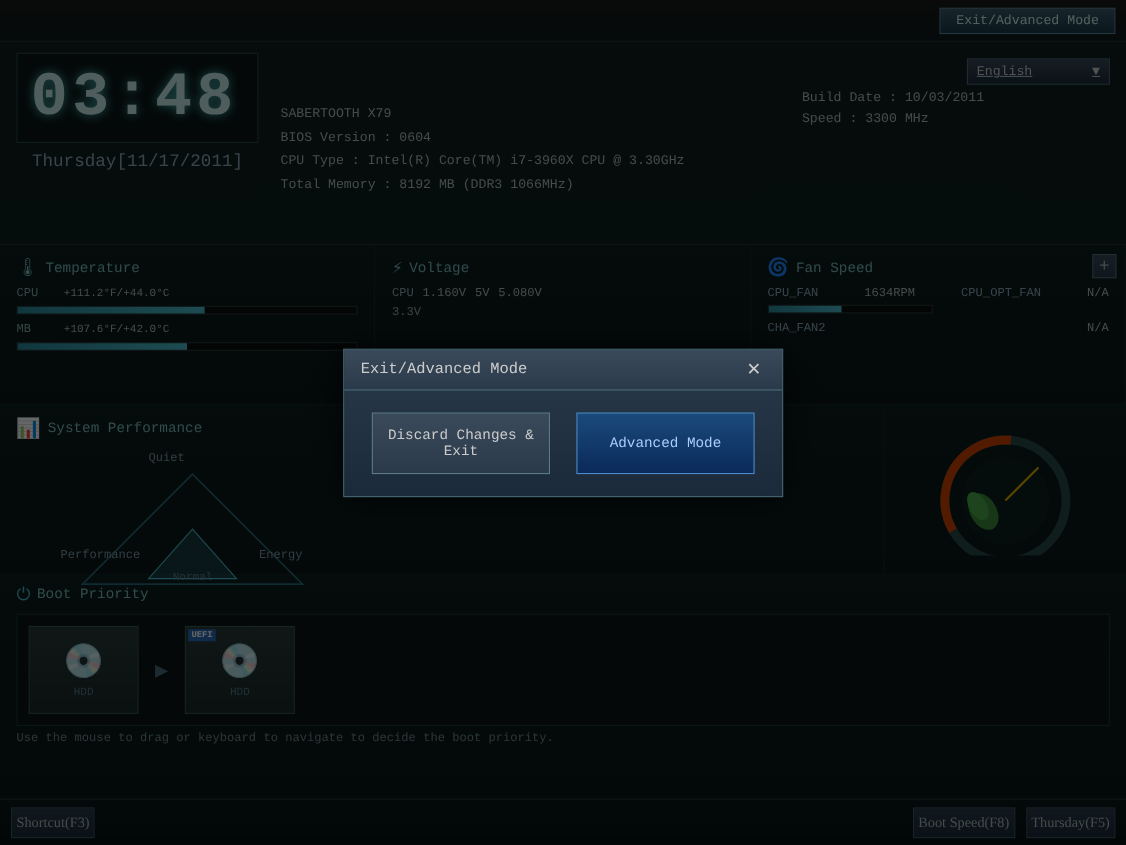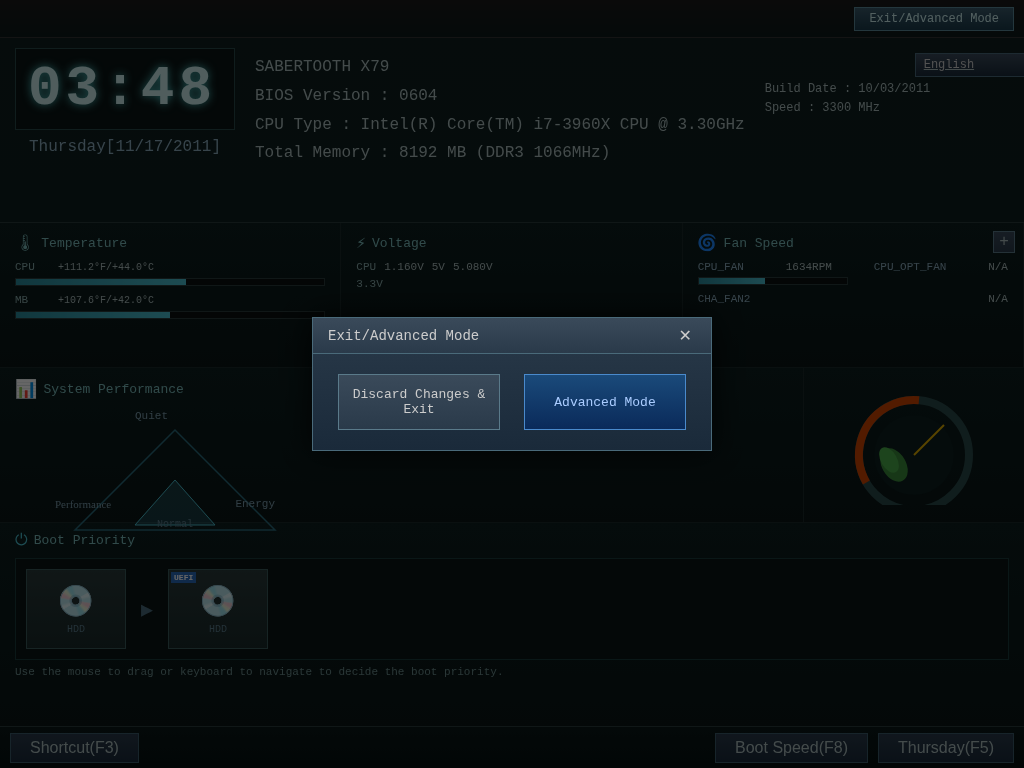--- a/index.html
+++ b/index.html
@@ -88,24 +88,25 @@
     .clock-date {
       color: #8aaabb;
       font-size: 16px;
       margin-top: 8px;
       text-align: center;
     }
 
     
     #sysinfo-section {
       flex: 1;
-      font-size: 16px;
+      font-size: 12px;
       color: #aabcbc;
       line-height: 1.8;
       padding-top: 5px;
+      margin-top: 40px;
     }
 
     .sysinfo-row {
       white-space: nowrap;
     }
 
     
     #right-info {
       width: 280px;
       flex-shrink: 0;
@@ -240,21 +241,21 @@
       height: 100px;
     }
 
     .tri-label {
       position: absolute;
       font-size: 11px;
       color: #7a9aaa;
     }
 
     .tri-quiet { top: 0; left: 60px; }
-    .tri-perf { bottom: 5px; left: 0; font-family: Liberation Serif, serif; }
+    .tri-perf { bottom: 5px; left: 0; }
     .tri-energy { bottom: 5px; right: 0; }
     .tri-normal { bottom: -15px; left: 60px; color: #5a7a8a; font-size: 10px; }
 
     
     .triangle-svg {
       position: absolute;
       top: 15px;
       left: 10px;
     }
 
@@ -343,23 +344,23 @@
       display: flex;
       align-items: center;
       padding: 0 10px;
       gap: 10px;
     }
 
     .bottom-btn {
       background: linear-gradient(180deg, #2a3a4a 0%, #1a2a3a 100%);
       border: 1px solid #3a5a6a;
       color: #aabcbc;
-      padding: 5px 19px;
-      font-size: 16px;
-      font-family: Liberation Sans, sans-serif;
+      padding: 5px 4px;
+      font-size: 13px;
+      font-family: Liberation Serif, serif;
       cursor: pointer;
     }
 
     .bottom-btn-right {
       margin-left: auto;
     }
 
     
     #modal-overlay {
       position: fixed;

